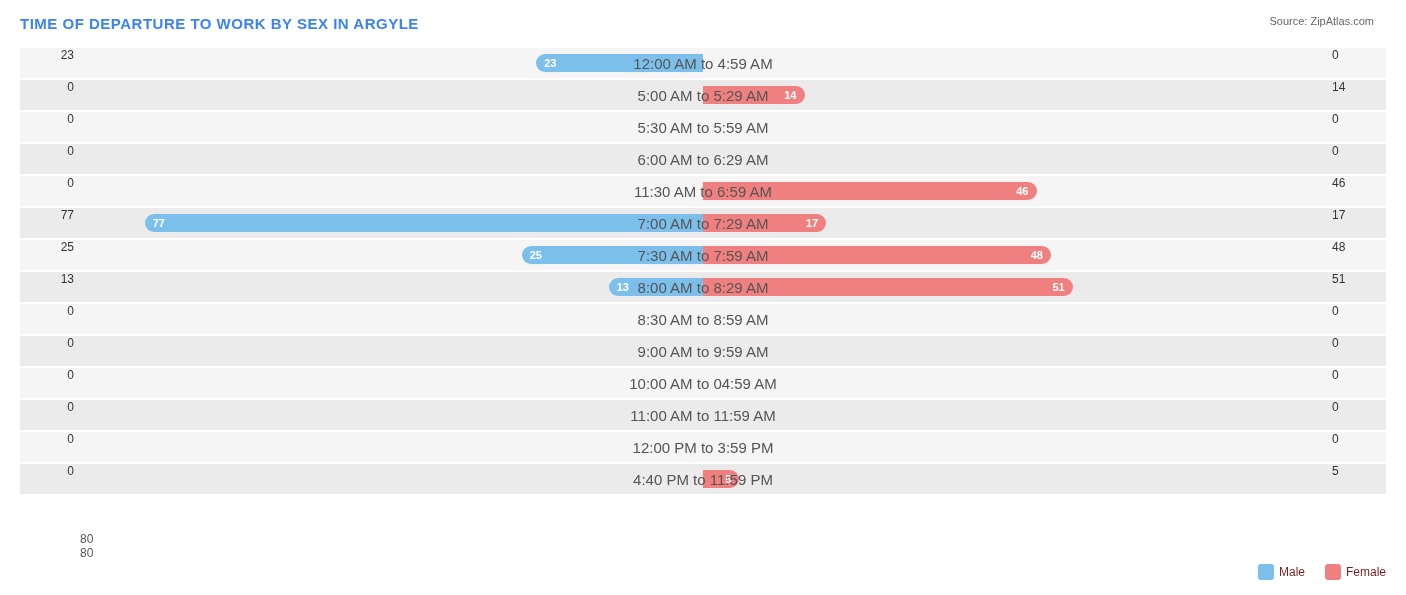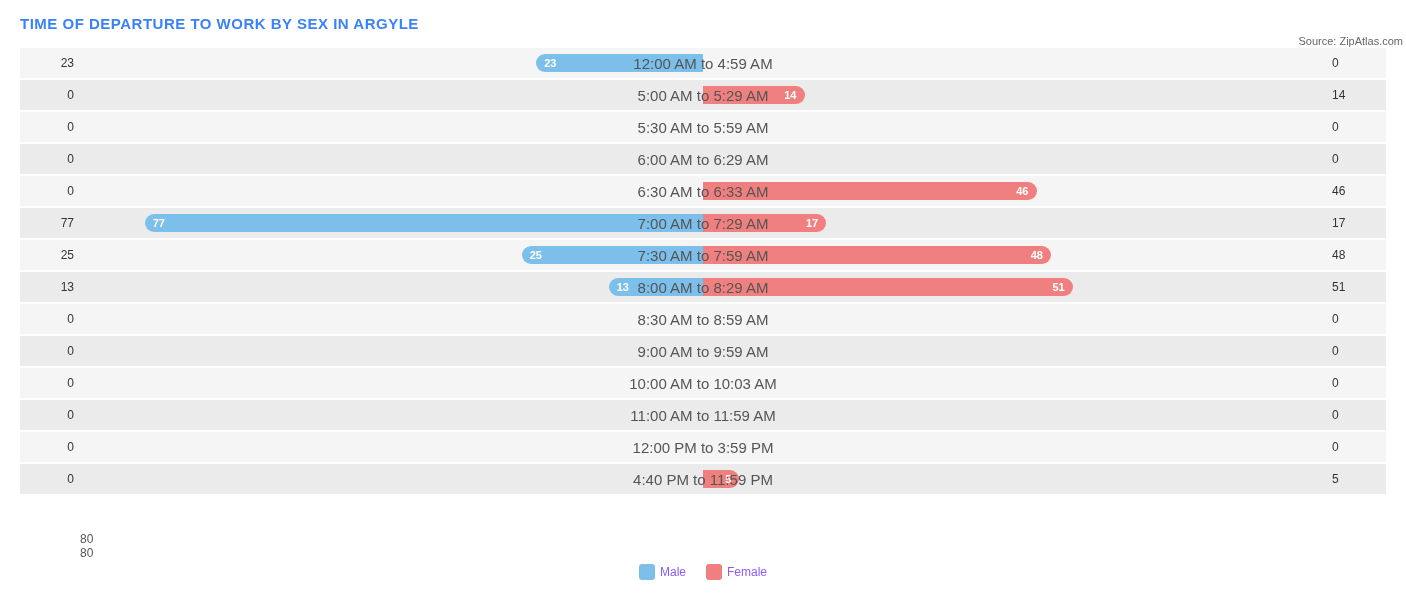--- a/index.html
+++ b/index.html
@@ -20,33 +20,32 @@
       font-size: 15px;
       font-weight: bold;
       color: #3b82f6;
       margin-bottom: 16px;
       text-transform: uppercase;
       letter-spacing: 0.5px;
     }
     .source-text {
       position: absolute;
       top: 15px;
-      right: 3px;
+      right: 32px;
       font-size: 11px;
       color: #666;
-      margin-top: 20px;
     }
     .chart-area {
       position: relative;
       width: 100%;
       height: calc(100% - 60px);
     }
     .row {
       display: flex;
-      align-items: center;
+      align-items: flex-start;
       height: 30px;
       margin-bottom: 2px;
       position: relative;
     }
     .row:nth-child(odd) {
       background: #f5f5f5;
     }
     .row:nth-child(even) {
       background: #ebebeb;
     }
@@ -137,26 +136,26 @@
     .axis-bottom {
       display: flex;
       justify-content: space-between;
       padding: 4px 60px 0 60px;
       font-size: 12px;
       color: #555;
       flex-direction: column;
     }
     .legend {
       display: flex;
-      justify-content: center;
+      justify-content: flex-end;
       align-items: center;
       gap: 20px;
       margin-top: 4px;
       font-size: 12px;
-      color: #8b5cf6;
+      color: #7f1d1d;
     }
     .legend-item {
       display: flex;
       align-items: center;
       gap: 5px;
     }
     .legend-swatch {
       width: 16px;
       height: 16px;
       border-radius: 3px;
@@ -210,21 +209,21 @@
         <div class="bars-center">
           <div class="label-center">6:00 AM to 6:29 AM</div>
           <div class="male-bar-wrap" style="width: 0px;"></div>
           <div class="female-bar-wrap" style="width: 0px;"></div>
         </div>
         <div class="right-value">0</div>
       </div>
       <div class="row">
         <div class="left-value">0</div>
         <div class="bars-center">
-          <div class="label-center">6:30 AM to 6:33 AM</div>
+          <div class="label-center">11:30 AM to 6:59 AM</div>
           <div class="male-bar-wrap" style="width: 0px;"></div>
           <div class="female-bar-wrap" style="width: 333.5px;">
             <div class="female-bar" style="width: 333.5px; background: rgb(240, 128, 128);">
               <span class="female-bar-label">46</span>
             </div>
           </div>
         </div>
         <div class="right-value">46</div>
       </div>
       <div class="row">
@@ -292,21 +291,21 @@
         <div class="bars-center">
           <div class="label-center">9:00 AM to 9:59 AM</div>
           <div class="male-bar-wrap" style="width: 0px;"></div>
           <div class="female-bar-wrap" style="width: 0px;"></div>
         </div>
         <div class="right-value">0</div>
       </div>
       <div class="row">
         <div class="left-value">0</div>
         <div class="bars-center">
-          <div class="label-center">10:00 AM to 10:03 AM</div>
+          <div class="label-center">10:00 AM to 04:59 AM</div>
           <div class="male-bar-wrap" style="width: 0px;"></div>
           <div class="female-bar-wrap" style="width: 0px;"></div>
         </div>
         <div class="right-value">0</div>
       </div>
       <div class="row">
         <div class="left-value">0</div>
         <div class="bars-center">
           <div class="label-center">11:00 AM to 11:59 AM</div>
           <div class="male-bar-wrap" style="width: 0px;"></div>

